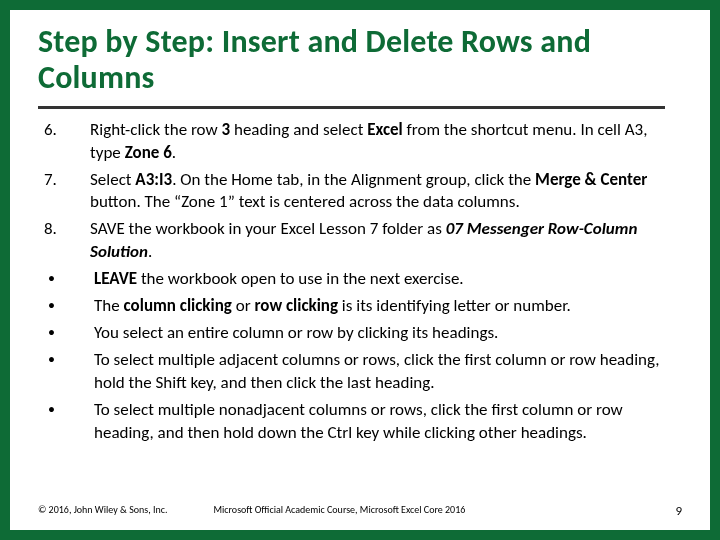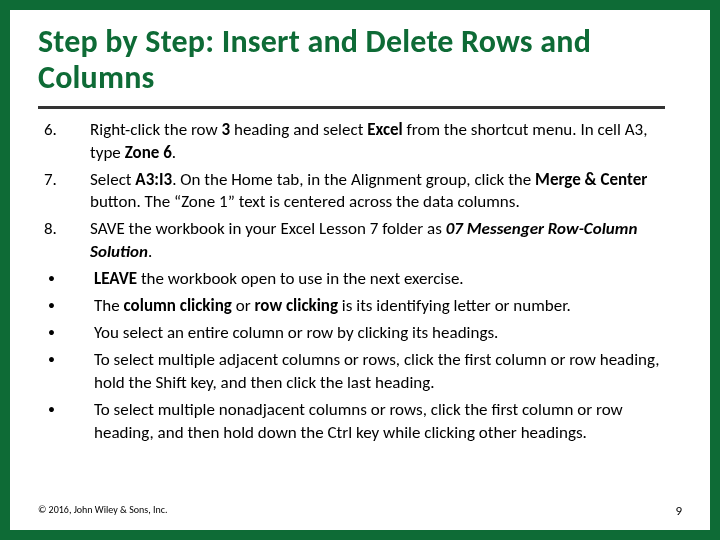--- a/index.html
+++ b/index.html
@@ -119,15 +119,16 @@
         </li>
         <li>
           <span class="bullet-marker">•</span>
           <span class="item-text">To select multiple nonadjacent columns or rows, click the first column or row heading, and then hold down the Ctrl key while clicking other headings.</span>
         </li>
       </ul>
   </div>
 
   <div class="footer">
     <span>© 2016, John Wiley &amp; Sons, Inc.</span>
+    <span>Microsoft Official Academic Course, Microsoft Excel Core 2016</span>
     <span class="page">9</span>
   </div>
 </div>
 
 </body></html>

